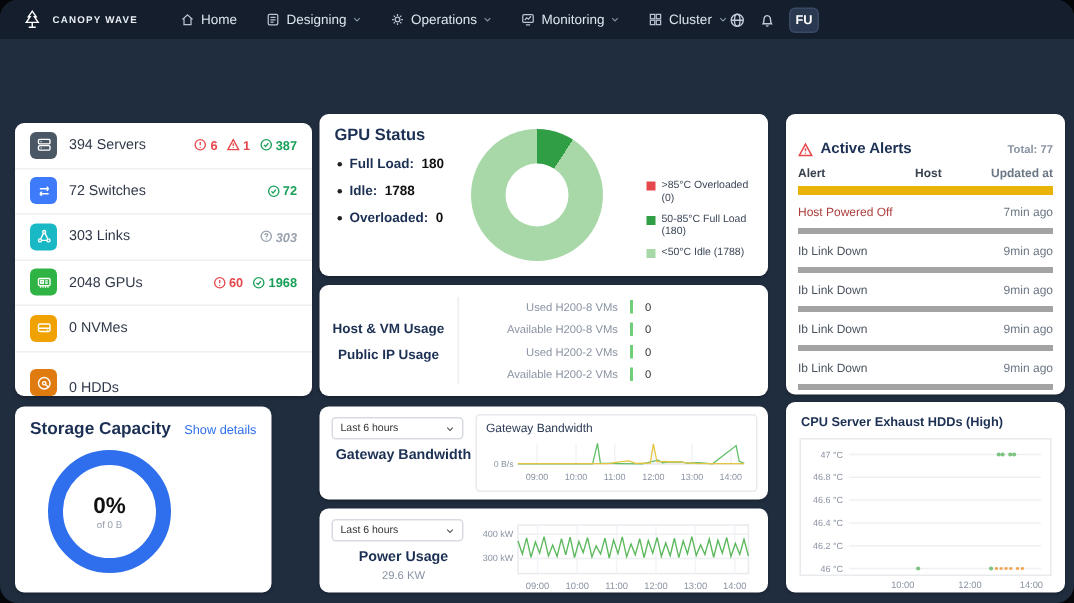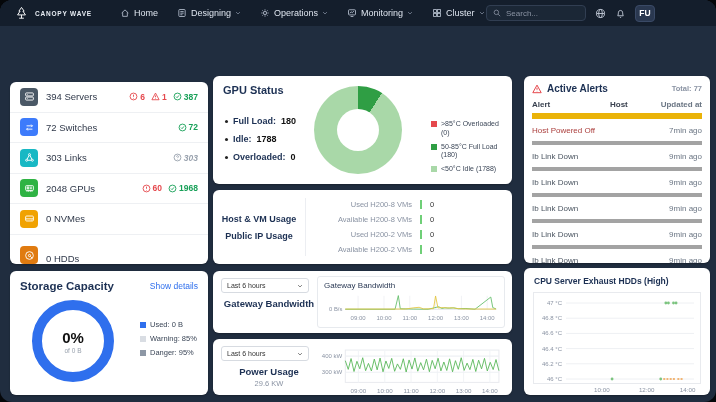--- a/index.html
+++ b/index.html
@@ -26,43 +26,43 @@
   .avatar{width:20px;height:17px;background:#2a3850;border:1px solid #3a4a66;border-radius:4px;color:#fff;font-size:8.5px;font-weight:bold;display:flex;align-items:center;justify-content:center;cursor:pointer;}
 
   
   .page-head{position:absolute;top:34px;left:24px;}
   .eyebrow{color:#8794a8;font-size:6.5px;letter-spacing:1.2px;font-weight:bold;}
   .title{color:#ffffff;font-size:15px;font-weight:bold;margin-top:3px;}
 
   
   .card{position:absolute;background:#fff;border-radius:6px;overflow:hidden;box-shadow:0 1px 2px rgba(0,0,0,.25);}
   #card-stats{left:10px;top:82px;width:198px;height:182px;display:flex;flex-direction:column;}
-  #card-storage{left:10px;top:271px;width:198px;height:124px;padding:9px 10px;}
+  #card-storage{left:10px;top:271px;width:171px;height:124px;padding:9px 10px;}
   #card-gpu{left:213px;top:76px;width:299px;height:108px;}
   #card-hostvm{left:213px;top:190px;width:299px;height:74px;display:flex;align-items:stretch;}
   #card-gateway{left:213px;top:271px;width:299px;height:62px;}
   #card-power{left:213px;top:339px;width:299px;height:56px;}
-  #card-alerts{left:524px;top:76px;width:186px;height:187px;padding:7px 8px;}
+  #card-alerts{left:524px;top:76px;width:186px;height:187px;padding:18px 8px;}
   #card-temp{left:524px;top:268px;width:186px;height:127px;padding:7px 8px;}
 
   .card-title{color:#1c3053;font-weight:bold;}
 
   
   .stat-row{flex:1;display:flex;align-items:center;gap:8px;padding:0 10px;border-bottom:1px solid #eef0f3;cursor:pointer;}
   .stat-row:last-child{border-bottom:none;align-items:flex-end;}
   .stat-ic{width:18px;height:18px;border-radius:4px;display:flex;align-items:center;justify-content:center;flex:none;}
   .stat-ic svg{width:11px;height:11px;color:#fff;display:block;}
   .stat-label{font-size:9.5px;color:#30394a;}
   .stat-badges{margin-left:auto;display:flex;align-items:center;gap:6px;}
   .badge{display:flex;align-items:center;gap:2px;font-size:8.5px;font-weight:bold;}
   .badge .ic svg{width:9px;height:9px;display:block;}
 
   
   #card-gpu .card-title{position:absolute;left:10px;top:8px;font-size:11px;}
-  #gpu-bullets{position:absolute;left:12px;top:40px;list-style:none;}
+  #gpu-bullets{position:absolute;left:12px;top:28px;list-style:none;}
   #gpu-bullets li{display:flex;align-items:center;gap:5px;margin-bottom:8px;font-size:9px;}
   #gpu-bullets .dot{width:3px;height:3px;border-radius:50%;background:#222;flex:none;}
   #gpu-bullets .bl{color:#1c3053;font-weight:bold;}
   #gpu-bullets .bv{color:#111;font-weight:bold;}
   .donut{position:absolute;left:101px;top:10px;width:88px;height:88px;border-radius:50%;}
   .donut .hole{position:absolute;inset:23px;background:#fff;border-radius:50%;}
   #gpu-legend{position:absolute;left:218px;top:44px;width:78px;}
   #gpu-legend .li{display:flex;align-items:flex-start;gap:4px;margin-bottom:5px;font-size:7px;color:#3b4657;line-height:1.25;}
   #gpu-legend .sq{width:6px;height:6px;flex:none;margin-top:1px;}
 
@@ -192,27 +192,20 @@
           </span>
           <span>Cluster</span>
           <span class="ic chev">
             <svg viewBox="0 0 8 8" fill="none" stroke="currentColor">
               <path d="M1.5 2.8 L4 5.3 L6.5 2.8"></path>
             </svg>
           </span>
         </div>
       </nav>
     <div class="top-right">
-      <label class="search">
-        <svg viewBox="0 0 10 10" fill="none" stroke="currentColor">
-            <circle cx="4.2" cy="4.2" r="2.8"></circle>
-            <path d="M6.4 6.4 L9 9"></path>
-          </svg>
-        <input placeholder="Search..." style="">
-      </label>
       <span class="tool-ic">
         <svg viewBox="0 0 12 12" fill="none" stroke="currentColor">
             <circle cx="6" cy="6" r="4.4"></circle>
             <ellipse cx="6" cy="6" rx="2" ry="4.4"></ellipse>
             <path d="M1.8 6h8.4"></path>
           </svg>
       </span>
       <span class="tool-ic">
         <svg viewBox="0 0 12 12" fill="none" stroke="currentColor">
             <path d="M3 8.5 C3.6 7.8 3.6 5.2 3.8 4.3 A2.3 2.3 0 0 1 8.2 4.3 C8.4 5.2 8.4 7.8 9 8.5 Z"></path>
@@ -368,34 +361,20 @@
   <section class="card" id="card-storage">
     <div class="st-head">
       <span class="card-title">Storage Capacity</span>
       <span class="st-link">Show details</span>
     </div>
     <div class="st-body">
       <div class="ring" id="storage-ring" style="border-color: rgb(47, 111, 237);">
         <span class="pct">0%</span>
         <span class="sub">of 0 B</span>
       </div>
-      <div id="storage-legend">
-          <div class="li">
-            <span class="sq" style="background: rgb(47, 111, 237);"></span>
-            <span>Used: 0 B</span>
-          </div>
-          <div class="li">
-            <span class="sq" style="background: rgb(217, 221, 227);"></span>
-            <span>Warning: 85%</span>
-          </div>
-          <div class="li">
-            <span class="sq" style="background: rgb(141, 151, 165);"></span>
-            <span>Danger: 95%</span>
-          </div>
-        </div>
     </div>
   </section>
 
   <section class="card" id="card-gpu">
     <span class="card-title">GPU Status</span>
     <ul id="gpu-bullets">
         <li>
           <span class="dot"></span>
           <span class="bl">Full Load:</span>
           <span class="bv">180</span>

